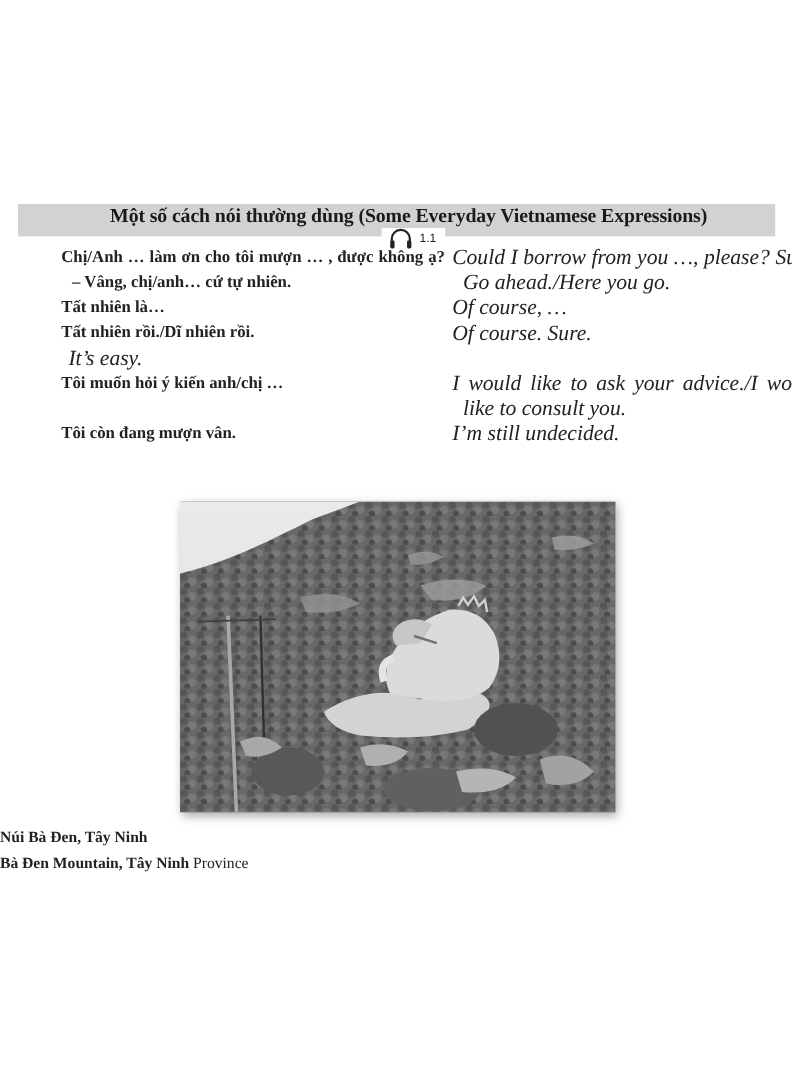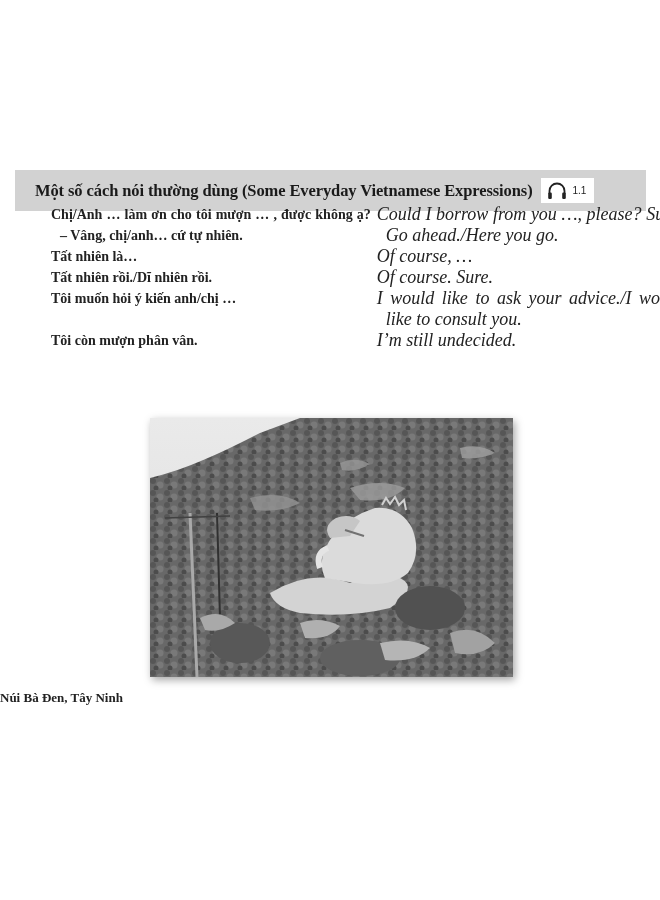--- a/index.html
+++ b/index.html
@@ -2,23 +2,23 @@
 <html><head>
 <meta charset="utf-8">
 <style>
   html, body { margin: 0; padding: 0; }
   body {
     width: 660px; height: 900px; background: #ffffff; position: relative;
     font-family: "Liberation Serif", "DejaVu Serif", serif; color: #1c1c1c;
     overflow: hidden;
   }
   .section-header {
-    position: absolute; left: 15px; top: 170px; width: 631px; height: 41px;
+    position: absolute; left: 15px; top: 170px; width: 631px; height: 27px;
     background: #d2d2d2; display: flex; align-items: center;
-    box-sizing: border-box; padding-left: 20px;
+    box-sizing: border-box; padding-left: 20px; flex-direction: column;
   }
   .section-title {
     font-size: 16.5px; font-weight: bold; color: #1a1a1a; white-space: nowrap;
     letter-spacing: -0.1px;
   }
   .audio-badge {
     margin-left: 8px; background: #ffffff; height: 25px; padding: 0 8px 0 6px;
     display: flex; align-items: center; gap: 6px;
   }
   .audio-badge svg { width: 20px; height: 18px; display: block; }
@@ -75,27 +75,28 @@
   </div>
   <div class="row">
     <div class="col-vn hang">Tất nhiên là…</div>
     <div class="col-en hang">Of course, …</div>
   </div>
   <div class="row">
     <div class="col-vn hang">Tất nhiên rồi./Dĩ nhiên rồi.</div>
     <div class="col-en hang">Of course. Sure.</div>
   </div>
   <div class="row">
+    <div class="col-en hang">It’s easy.</div>
   </div>
   <div class="row">
     <div class="col-vn hang">Tôi muốn hỏi ý kiến anh/chị …</div>
     <div class="col-en hang">I would like to ask your advice./I would like to consult you.</div>
   </div>
   <div class="row">
-    <div class="col-vn hang">Tôi còn mượn phân vân.</div>
+    <div class="col-vn hang">Tôi còn đang mượn vân.</div>
     <div class="col-en hang">I’m still undecided.</div>
   </div>
 </div>
 
 <div class="photo-wrap">
   <svg viewBox="0 0 363 259" preserveAspectRatio="none">
     <defs>
       <linearGradient id="sky" x1="0" y1="0" x2="0" y2="1">
         <stop offset="0" stop-color="#f4f4f4"></stop>
           <stop offset="1" stop-color="#e6e6e6"></stop>
@@ -134,13 +135,16 @@
     <path d="M150 205 Q170 198 190 208 Q180 222 155 220 Z" fill="#b8b8b8"></path>
     <path d="M300 215 Q325 205 345 225 Q330 240 305 235 Z" fill="#a9a9a9"></path>
     <path d="M230 225 Q260 218 280 230 Q265 245 235 242 Z" fill="#bdbdbd"></path>
     <path d="M50 200 Q70 190 85 205 Q70 215 55 212 Z" fill="#b0b0b0"></path>
     <rect width="363" height="259" fill="#000" opacity="0.04"></rect>
   </svg>
 </div>
 
 <div class="caption">
   <div>Núi Bà Đen, Tây Ninh</div>
+  <div class="line2">
+    <span>Bà Đen Mountain, Tây Ninh</span><span class="light"> Province</span>
+  </div>
 </div>
 
 </body></html>

